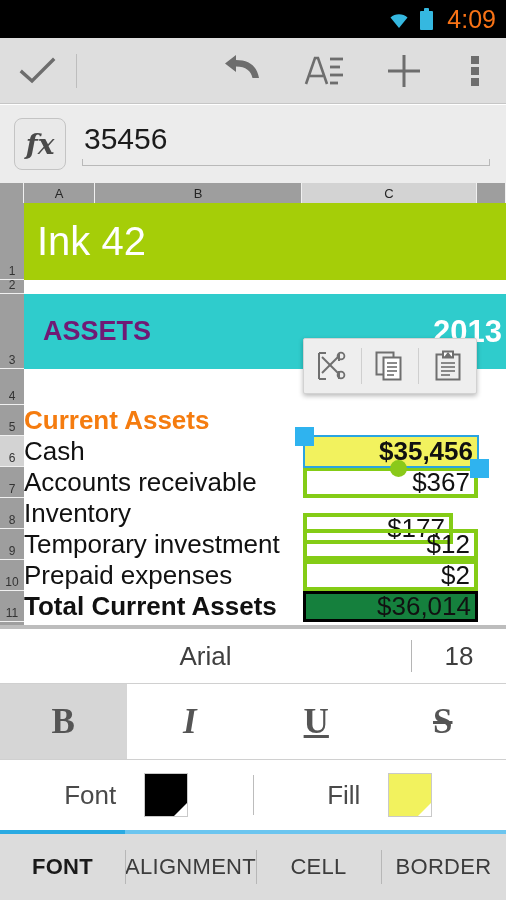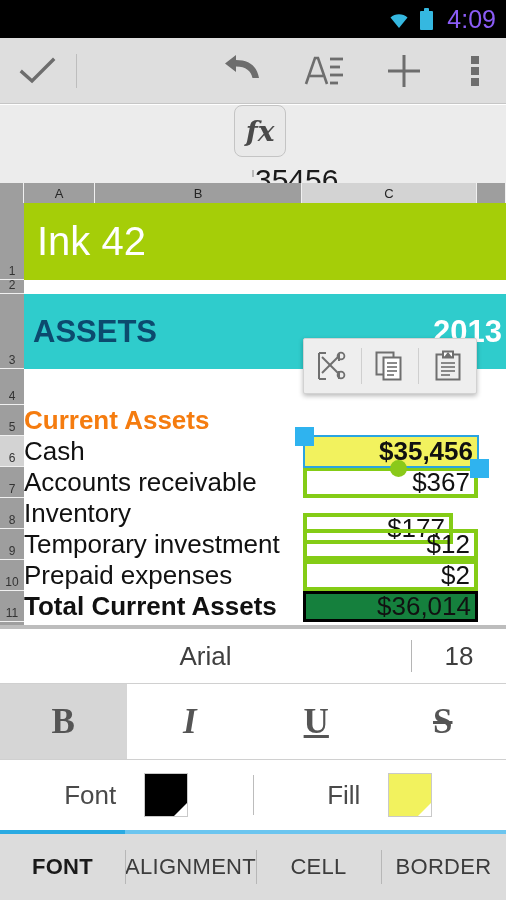--- a/index.html
+++ b/index.html
@@ -15,38 +15,38 @@
   .statusbar {
     position:absolute; top:0; left:0; width:506px; height:38px;
     background:#000; display:flex; align-items:center;
     justify-content:flex-end; padding-right:10px;
   }
   .status-icons { display:flex; align-items:center; gap:8px; }
   .wifi-icon { width:26px; height:20px; position:relative; }
   .batt-icon { width:13px; height:22px; position:relative; }
   .batt-body { position:absolute; left:0; top:3px; width:13px; height:19px; background:#35b8e0; border-radius:1px; }
   .batt-cap { position:absolute; left:4px; top:0; width:5px; height:4px; background:#35b8e0; border-radius:1px 1px 0 0; }
-  .clock { color:#8b5cf6; font-size:25px; letter-spacing:0px; margin-left:6px; font-family:"Liberation Sans", sans-serif; }
+  .clock { color:#f97316; font-size:25px; letter-spacing:0px; margin-left:6px; font-family:"Liberation Sans", sans-serif; }
 
   
   .actionbar {
     position:absolute; top:38px; left:0; width:506px; height:66px;
     background:#dedede; display:flex; align-items:center;
     border-bottom:1px solid #c6c6c6;
   }
   .ab-check { width:76px; display:flex; align-items:center; justify-content:center; height:100%; }
   .ab-div { width:1px; height:34px; background:#bdbdbd; }
   .ab-spacer { flex:1; }
   .ab-btn { width:80px; height:100%; display:flex; align-items:center; justify-content:center; }
   .ab-btn.small { width:62px; }
 
   
   .formulabar {
     position:absolute; top:105px; left:0; width:506px; height:78px;
-    background:#ececec; display:flex; align-items:center;flex-direction:column;
+    background:#ececec; display:flex; align-items:center;
   }
   .fx-btn {
     margin-left:14px; width:52px; height:52px; border:1px solid #c4c4c4;
     border-radius:8px; background:#e9e9e9; display:flex;
     align-items:center; justify-content:center;
   }
   .fx-glyph { font-family:"DejaVu Serif", serif; font-style:italic; font-weight:bold; font-size:28px; color:#4a4a4a; }
   .formula-input-wrap { flex:1; margin-left:16px; margin-right:16px; position:relative; height:56px; }
   .formula-value {
     position:absolute; left:2px; top:6px; font-size:30px; color:#1b1b1b;
@@ -83,21 +83,21 @@
   }
   .rowhdr.sel { background:#d3d3d3; }
 
   .grid { position:absolute; top:20px; left:24px; width:482px; height:426px; }
   .cell { position:absolute; display:flex; align-items:center; }
 
   .band-green { background:#a5ce08; }
   .band-teal  { background:#2fcccc; }
 
   .title-text { color:#fff; font-size:40px; font-weight:300; padding-left:13px; letter-spacing:0px; }
-  .assets-text { color:#0c4a6e; font-size:31px; font-weight:bold; padding-left:9px; }
+  .assets-text { color:#701a75; font-size:27px; font-weight:bold; padding-left:19px; }
   .year-text { color:#fff; font-size:31px; font-weight:bold; width:100%; text-align:right; padding-right:4px; }
 
   .lbl { font-size:26px; color:#111; }
   .lbl.orange { color:#f57c0f; font-weight:bold; }
   .lbl.bold { font-weight:bold; }
   .val {
     font-size:26px; color:#111; width:100%; text-align:right; padding-right:4px;
     justify-content:flex-end;
   }
   .val.bold { font-weight:bold; }

